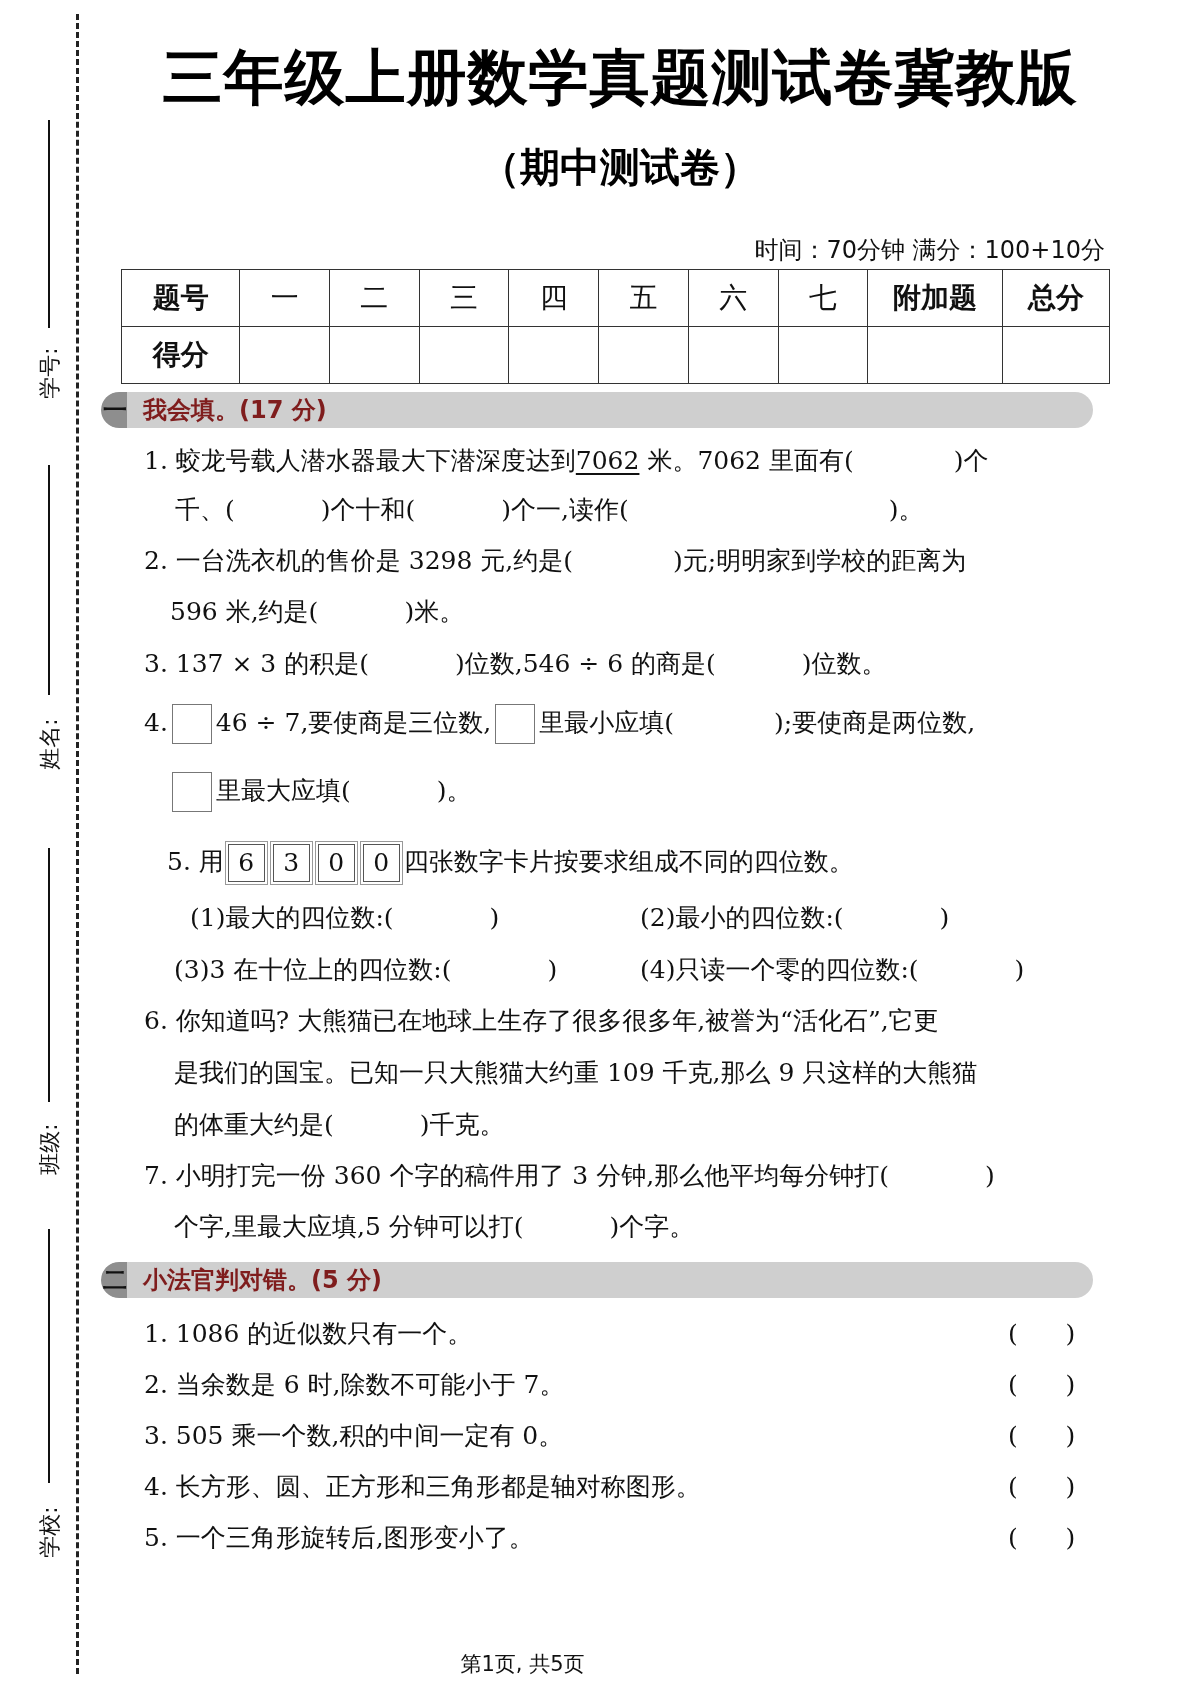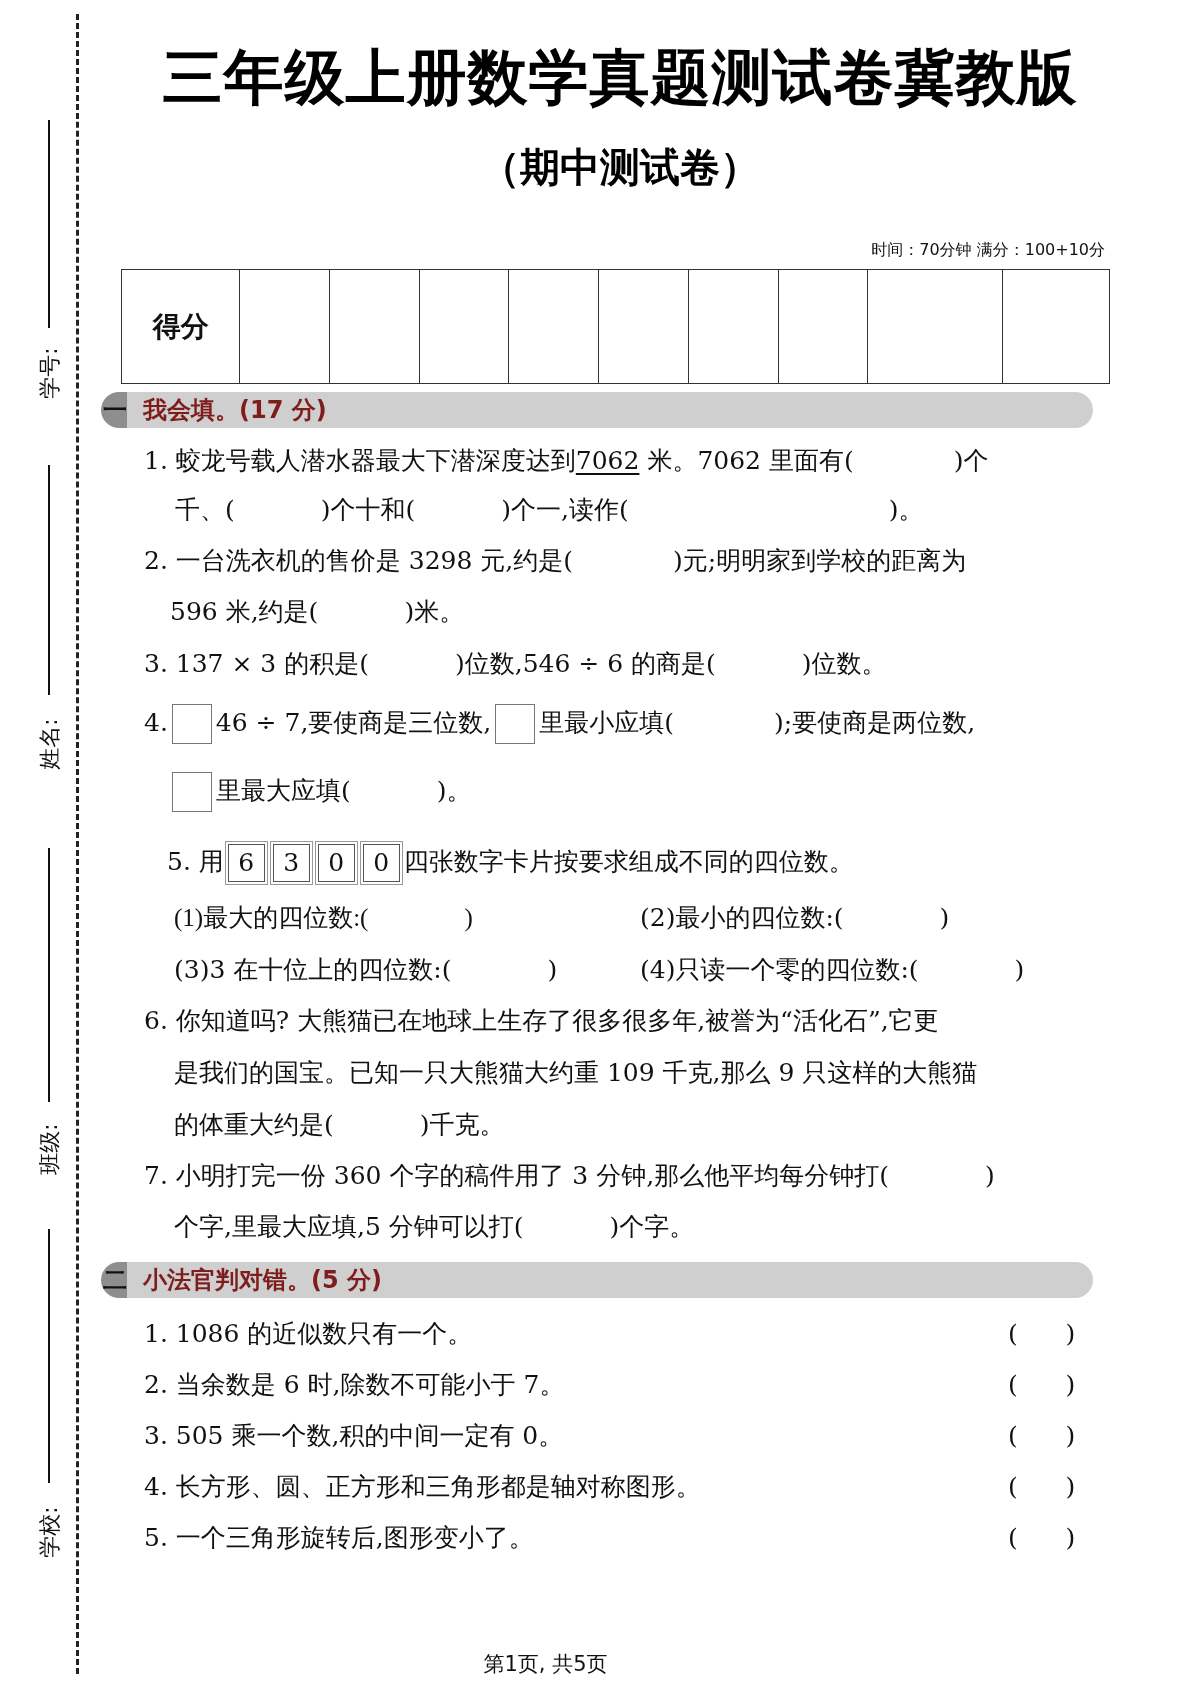--- a/index.html
+++ b/index.html
@@ -28,23 +28,23 @@
       position: absolute; left: 120px; top: 38px; width: 1000px; text-align: center;
       font-family: "DejaVu Sans", "Liberation Sans", sans-serif;
       font-size: 60px; font-weight: bold; letter-spacing: 1px; color: #000;
     }
     .subtitle {
       position: absolute; left: 120px; top: 140px; width: 1000px; text-align: center;
       font-family: "DejaVu Sans", "Liberation Sans", sans-serif;
       font-size: 40px; font-weight: bold; color: #000;
     }
     .meta {
-      position: absolute; right: 86px; top: 240px;
-      font-family: "DejaVu Sans", "Liberation Sans", sans-serif;
-      font-size: 16px; color: #111;
+      position: absolute; right: 86px; top: 234px;
+      font-family: "DejaVu Sans", "Liberation Sans", sans-serif;
+      font-size: 24px; color: #111;
     }
 
     
     table.score {
       position: absolute; left: 121px; top: 269px; width: 989px; height: 115px;
       border-collapse: collapse; table-layout: fixed;
       font-family: "DejaVu Sans", "Liberation Sans", sans-serif;
     }
     table.score td {
       border: 1.5px solid #333; text-align: center; vertical-align: middle;
@@ -86,21 +86,21 @@
       display: inline-block; width: 37px; height: 38px; border: 1.5px solid #555;
       outline: 1px solid #999; outline-offset: 2px;
       text-align: center; line-height: 36px; margin: 0 4px; vertical-align: middle;
     }
     .judge {
       position: absolute; left: 1008px; font-size: 25px; line-height: 32px; white-space: pre;
     }
 
     .footer {
       position: absolute; left: 0; width: 1045px; top: 1650px; text-align: center;
-      font-family: "DejaVu Sans", "Liberation Sans", sans-serif; font-size: 21px; color: #111; margin-left: 23px;
+      font-family: "DejaVu Sans", "Liberation Sans", sans-serif; font-size: 21px; color: #111;
     }
   </style>
 </head>
 <body>
 
 <div class="binding-line"></div>
 
 <div class="margin-field" style="top:120px;height:280px;">
   <div class="line" style="top:0;height:208px;"></div>
   <div class="lbl" style="top:218px;">学号:</div>
@@ -129,20 +129,32 @@
       <col style="width:88px">
       <col style="width:88px">
     <col style="width:88px">
       <col style="width:88px">
       <col style="width:88px">
       <col style="width:88px">
     <col style="width:132px">
       <col style="width:105px">
   </colgroup>
   <tbody>
+      <tr>
+    <td class="head">题号</td>
+    <td class="num">一</td>
+    <td class="num">二</td>
+    <td class="num">三</td>
+    <td class="num">四</td>
+    <td class="num">五</td>
+    <td class="num">六</td>
+    <td class="num">七</td>
+    <td class="head">附加题</td>
+    <td class="head">总分</td>
+  </tr>
   <tr>
     <td class="head">得分</td>
     <td></td>
     <td></td>
     <td></td>
     <td></td>
     <td></td>
     <td></td>
     <td></td>
     <td></td>
@@ -179,21 +191,21 @@
 <div class="q" style="left:144px;top:704px;">
   <span>4.</span><span class="sqbox"></span><span>46 ÷ 7,要使商是三位数,</span><span class="sqbox"></span><span>里最小应填(</span><span class="blank" style="width:100px;"></span><span>);要使商是两位数,</span>
 </div>
 <div class="q" style="left:172px;top:772px;">
   <span class="sqbox" style="margin-left:0;"></span><span>里最大应填(</span><span class="blank" style="width:86px;"></span><span>)。</span>
 </div>
 
 <div class="q" style="left:144px;top:844px;margin-left:23px;">
   <span>5. 用</span><span class="card">6</span><span class="card">3</span><span class="card">0</span><span class="card">0</span><span>四张数字卡片按要求组成不同的四位数。</span>
 </div>
-<div class="q" style="left:174px;top:902px;font-family:Liberation Serif, serif;">
+<div class="q" style="left:190px;top:902px;">
   <span>(1)最大的四位数:(</span><span class="blank" style="width:96px;"></span><span>)</span>
 </div>
 <div class="q" style="left:640px;top:902px;">
   <span>(2)最小的四位数:(</span><span class="blank" style="width:96px;"></span><span>)</span>
 </div>
 <div class="q" style="left:174px;top:954px;">
   <span>(3)3 在十位上的四位数:(</span><span class="blank" style="width:96px;"></span><span>)</span>
 </div>
 <div class="q" style="left:640px;top:954px;">
   <span>(4)只读一个零的四位数:(</span><span class="blank" style="width:96px;"></span><span>)</span>

